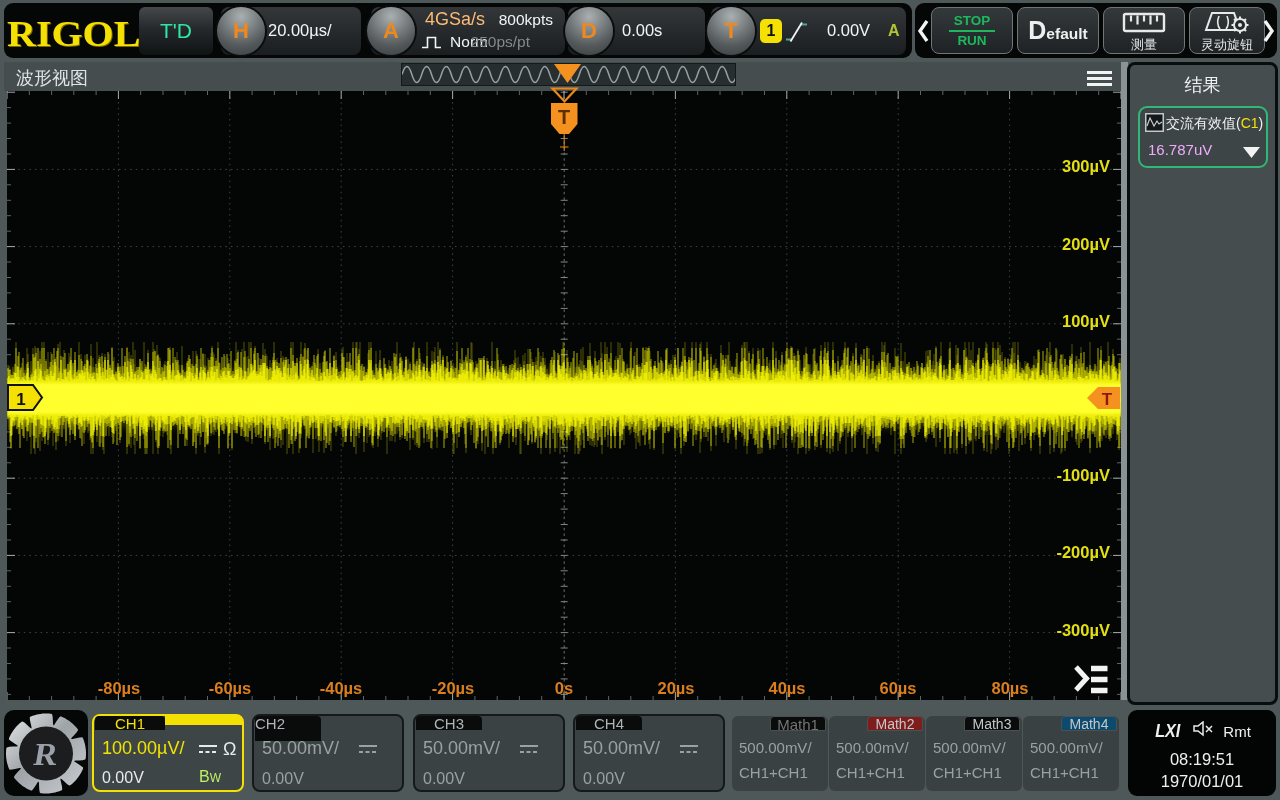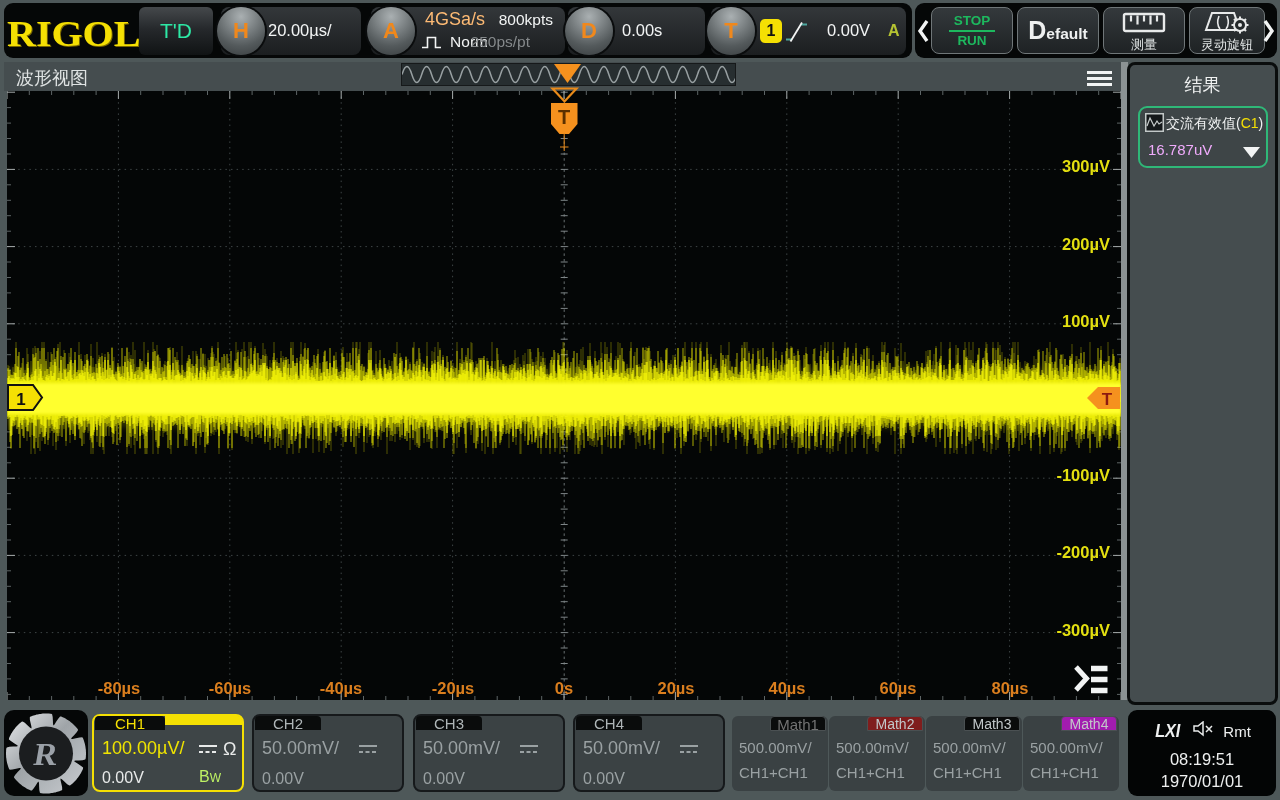--- a/index.html
+++ b/index.html
@@ -311,21 +311,21 @@
   <div class="abs" style="left:8px;top:22px;font-size:18px;color:#f0e400;">100.00µV/</div>
   <svg class="abs" style="left:104px;top:27px;" width="22" height="12">
       <path d="M1 3 h18" stroke="#e8eaea" stroke-width="2"></path>
       <path d="M1 9 h18" stroke="#e8eaea" stroke-width="2" stroke-dasharray="4 2.5"></path>
     </svg>
   <div class="abs" style="left:129px;top:23px;font-size:18px;color:#e8eaea;">Ω</div>
   <div class="abs" style="left:8px;top:53px;font-size:16px;color:#e8eaea;">0.00V</div>
   <div class="abs" style="left:105px;top:52px;font-size:16px;color:#bef264;">B<span style="font-size:12px;">W</span></div>
 </div>
 <div class="abs chbox" style="left:252px;background:#3b4244;border:2px solid #16191b;">
-  <div class="abs" style="left:1px;top:0px;width:66px;height:14px;background:#0a0c0c;border-radius:4px 4px 0 0;color:#aeb5b7;font-size:15px;text-align:center;line-height:15px;">CH2</div>
+  <div class="abs" style="left:1px;top:0px;width:66px;height:25px;background:#0a0c0c;border-radius:4px 4px 0 0;color:#aeb5b7;font-size:15px;text-align:left;line-height:15px;">CH2</div>
   <div class="abs" style="left:8px;top:22px;font-size:18px;color:#9aa1a3;">50.00mV/</div>
   <svg class="abs" style="left:104px;top:27px;" width="22" height="12">
       <path d="M1 3 h18" stroke="#9aa1a3" stroke-width="2"></path>
       <path d="M1 9 h18" stroke="#9aa1a3" stroke-width="2" stroke-dasharray="4 2.5"></path>
     </svg>
   <div class="abs" style="left:8px;top:54px;font-size:16px;color:#9aa1a3;">0.00V</div>
 </div>
 <div class="abs chbox" style="left:413px;background:#3b4244;border:2px solid #16191b;">
   <div class="abs" style="left:1px;top:0px;width:66px;height:14px;background:#0a0c0c;border-radius:4px 4px 0 0;color:#aeb5b7;font-size:15px;text-align:center;line-height:15px;">CH3</div>
   <div class="abs" style="left:8px;top:22px;font-size:18px;color:#9aa1a3;">50.00mV/</div>
@@ -353,21 +353,21 @@
   <div class="abs" style="right:2px;top:0px;width:56px;height:15px;background:#7f1d1d;border:1px solid #4a5052;border-radius:4px 4px 0 0;color:#c2c8ca;font-size:14px;text-align:center;line-height:15px;">Math2</div>
   <div class="abs" style="left:7px;top:23px;font-size:15px;">500.00mV/</div>
   <div class="abs" style="left:7px;top:48px;font-size:15px;">CH1+CH1</div>
 </div>
 <div class="abs mathbox" style="left:926px;">
   <div class="abs" style="right:2px;top:0px;width:56px;height:15px;background:#0a0c0c;border:1px solid #4a5052;border-radius:4px 4px 0 0;color:#c2c8ca;font-size:14px;text-align:center;line-height:15px;">Math3</div>
   <div class="abs" style="left:7px;top:23px;font-size:15px;">500.00mV/</div>
   <div class="abs" style="left:7px;top:48px;font-size:15px;">CH1+CH1</div>
 </div>
 <div class="abs mathbox" style="left:1023px;">
-  <div class="abs" style="right:2px;top:0px;width:56px;height:15px;background:#a21caf;border:1px solid #4a5052;border-radius:4px 4px 0 0;color:#c2c8ca;font-size:14px;text-align:center;line-height:15px;">Math4</div>
+  <div class="abs" style="right:2px;top:0px;width:56px;height:15px;background:#0c4a6e;border:1px solid #4a5052;border-radius:4px 4px 0 0;color:#c2c8ca;font-size:14px;text-align:center;line-height:15px;">Math4</div>
   <div class="abs" style="left:7px;top:23px;font-size:15px;">500.00mV/</div>
   <div class="abs" style="left:7px;top:48px;font-size:15px;">CH1+CH1</div>
 </div>
 <div class="abs" id="lxibox">
   <div style="margin-top:10px;font-size:19px;"><span style="font-weight:bold;font-style:italic;letter-spacing:0px;display:inline-block;transform:scaleX(0.85);">LXI</span>
   <svg width="22" height="16" style="margin:0 4px;">
         <path d="M2 5 h4 l5 -4 v13 l-5 -4 h-4 Z" fill="none" stroke="#e8eaea" stroke-width="1.5"></path>
         <path d="M14 5 l6 6 M20 5 l-6 6" stroke="#e8eaea" stroke-width="1.5"></path>
       </svg>
   <span style="font-size:15px;">Rmt</span></div>

